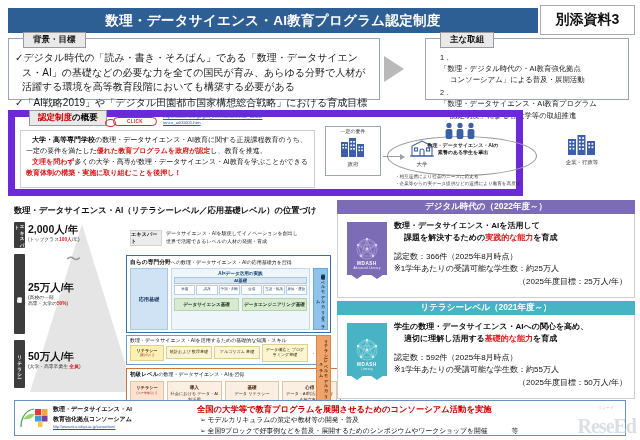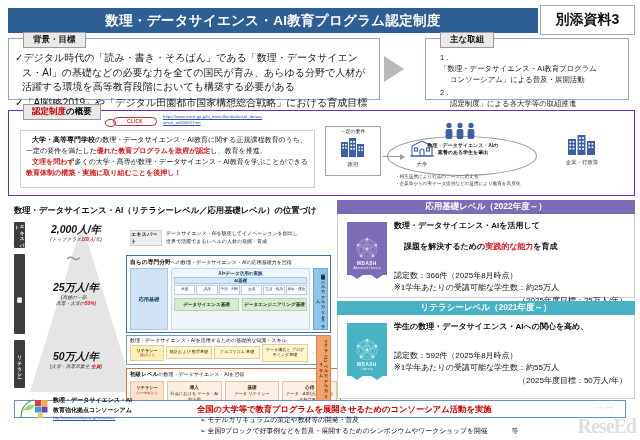--- a/index.html
+++ b/index.html
@@ -40,22 +40,22 @@
   .eff-list { padding:13px 4px 2px 14px; font-size:7.4px; line-height:1.5; color:#1a1a1a; }
   .eff-list li { margin-bottom:2px; }
   .eff-list li span { display:block; }
   .arrow-big {
     position:absolute; left:384px; top:56px;
     width:0; height:0; border-top:13px solid transparent;
     border-bottom:13px solid transparent; border-left:20px solid #b9b9b9;
   }
 
   
-  .sec-cert { position:absolute; left:8px; top:110px; width:627px; height:86px;
-              border:1px solid #6d28d9; }
+  .sec-cert { position:absolute; left:8px; top:110px; width:515px; height:86px;
+              border:7px solid #6d28d9; }
   .cap-red { position:absolute; top:-7px; left:14px; background:#e9e9e9;
              border:1px solid #9b9b9b; font-size:8.5px; font-weight:bold;
              padding:1px 8px; }
   .cap-red .r { color:#cc0000; }
   .click-pill {
     position:absolute; left:113px; top:117px; width:44px; height:9px;
     border:1px solid #c03030; border-radius:5px; background:#fff;
     font-size:4.6px; color:#c03030; font-weight:bold;
     display:flex; align-items:center; justify-content:center; letter-spacing:.4px;
   }
@@ -96,21 +96,21 @@
                  font-size:8.3px; font-weight:bold; color:#111; }
   .chart-area { position:absolute; left:8px; top:218px; width:322px; height:175px; }
   .vbar { position:absolute; width:11px; background:#3d3d3d; border-radius:1px;
           color:#fff; font-size:4.6px; font-weight:bold;
           display:flex; align-items:center; justify-content:center; }
   .vbar span { writing-mode:vertical-rl; letter-spacing:.5px; }
   .pyr { position:absolute; left:22px; top:6px; width:0; height:0;
          border-left:52px solid transparent; border-right:52px solid transparent;
          border-bottom:168px solid #dcdcdc; opacity:.75; }
   .squiggle { position:absolute; left:58px; top:32px; font-size:15px; color:#9a9a9a; }
-  .num { position:absolute; text-align:center; width:96px;font-style:italic; }
+  .num { position:absolute; width:96px; }
   .num .big { font-size:10.5px; font-weight:bold; color:#111; }
   .num .sub { font-size:4.8px; color:#333; line-height:1.3; }
   .num .sub .r { color:#d81818; font-weight:bold; }
 
   .exp-tag { position:absolute; left:122px; top:12px; width:32px; height:16px;
              background:#ececec; border:1px solid #d2d2d2; font-size:5.2px;
              font-weight:bold; display:flex; align-items:center;
              justify-content:center; color:#222; }
   .exp-desc { position:absolute; left:158px; top:12px; width:162px;
               font-size:5px; line-height:1.5; color:#222; }
@@ -185,26 +185,26 @@
   .ribbon .bodyp { position:absolute; inset:0 0 9px 0; }
   .ribbon .tip { position:absolute; left:0; bottom:2px; width:100%; height:10px; }
   .ribbon .txt { position:absolute; left:0; bottom:14px; width:100%;
                  text-align:center; color:#fff; font-size:4.6px;
                  font-weight:bold; letter-spacing:.6px; }
   .ribbon .txt small { display:block; font-size:2.9px; font-weight:normal;
                        letter-spacing:.2px; opacity:.9; }
   .net { position:absolute; left:50%; top:14px; transform:translateX(-50%); }
   .card-txt { flex:1; padding-left:3px; }
   .card-lead { font-size:8px; font-weight:bold; color:#111; line-height:1.5; }
-  .card-lead .ind { display:block; text-indent:10px;margin-top:9px; }
-  .card-stats { margin-top:17px; font-size:8px; color:#111; line-height:1.55; }
+  .card-lead .ind { display:block; text-indent:10px; }
+  .card-stats { margin-top:7px; font-size:8px; color:#111; line-height:1.55; }
   .card-stats .r2 { display:block; text-align:right; padding-right:2px; }
 
   
-  .bottom { position:absolute; left:14px; top:400px; width:612px; height:18px;
+  .bottom { position:absolute; left:14px; top:400px; width:612px; height:36px;
             border:1px solid #6a8fc0; background:#fff; display:flex; }
   .bt-logo { width:180px; flex:0 0 180px; display:flex; align-items:center;
              padding-left:4px; gap:4px; }
   .logo-mark { width:30px; height:24px; position:relative; flex:0 0 30px; }
   .bt-logo-txt { font-size:6px; font-weight:bold; line-height:1.55; color:#111; }
   .bt-logo-url { font-size:3.6px; color:#2a4fb5; text-decoration:underline;
                  display:block; font-weight:normal; margin-top:1px; }
   .bt-main { flex:1; padding:3px 2px 0 2px; }
   .bt-title { font-size:8.3px; font-weight:bold; color:#cc0000; }
   .bt-li { font-size:6.8px; color:#111; line-height:1.6; padding-left:3px; }
@@ -232,27 +232,28 @@
   </div>
 
   <div class="arrow-big"></div>
 
   <div class="sec-eff">
     <div class="cap">主な取組</div>
     <ol class="eff-list" style="list-style:none">
       <li>
         <span>
             <span>1．</span>
-            <span>「数理・データサイエンス・AI教育プログラム</span>
+            <span>「数理・デジタル時代の・AI教育強化拠点</span>
           </span>
         <span style="padding-left:10px">コンソーシアム」による普及・展開活動</span>
       </li>
       <li>
         <span>
             <span>2．</span>
+            <span>「数理・データサイエンス・AI教育プログラム</span>
           </span>
         <span style="padding-left:10px">認定制度」による各大学等の取組推進</span>
       </li>
     </ol>
   </div>
 
   <div class="sec-cert">
     <div class="cap-red">
       <span class="r">認定制度</span><span>の概要</span>
     </div>
@@ -479,21 +480,21 @@
 における留意事項</span>
         </div>
       </div>
     </div>
     <div class="side-lit">
       <span>リテラシーレベルモデルカリキュラム</span>
     </div>
   </div>
 
   <div class="card" style="top:200px">
-    <div class="card-h" style="background:#7b6cb5">応用基礎レベル（2022年度～）</div>
+    <div class="card-h" style="background:#7b6cb5">デジタル時代の（2022年度～）</div>
     <div class="card-b">
       <div class="badge">
         <div class="ribbon">
           <div class="bodyp" style="background:#7b6cb5"></div>
           <svg class="tip" viewBox="0 0 40 10" preserveAspectRatio="none">
             <polygon points="0,0 20,8 40,0 40,10 20,10 0,10" fill="#7b6cb5" opacity="0"></polygon>
             <polygon points="0,0 10,7 20,0 30,7 40,0 40,-2 0,-2" fill="#7b6cb5"></polygon>
           </svg>
           <svg class="net" width="30" height="26" viewBox="0 0 30 26">
             <g stroke="#b9aede" stroke-width=".6" fill="none">
@@ -558,20 +559,21 @@
           </svg>
           <div class="txt">
             <span>MDASH</span>
             <small>Literacy</small>
           </div>
         </div>
       </div>
       <div class="card-txt">
         <div class="card-lead">
           <span>学生の数理・データサイエンス・AIへの関心を高め、</span>
+          <span class="ind"><span>適切に理解し活用する</span><span class="rd">基礎的な能力</span><span>を育成</span></span>
         </div>
         <div class="card-stats">
           <span>認定数：592件（2025年8月時点）</span><br>
           <span>※1学年あたりの受講可能な学生数：約55万人</span>
           <span class="r2">（2025年度目標：50万人/年）</span>
         </div>
       </div>
     </div>
   </div>
 

